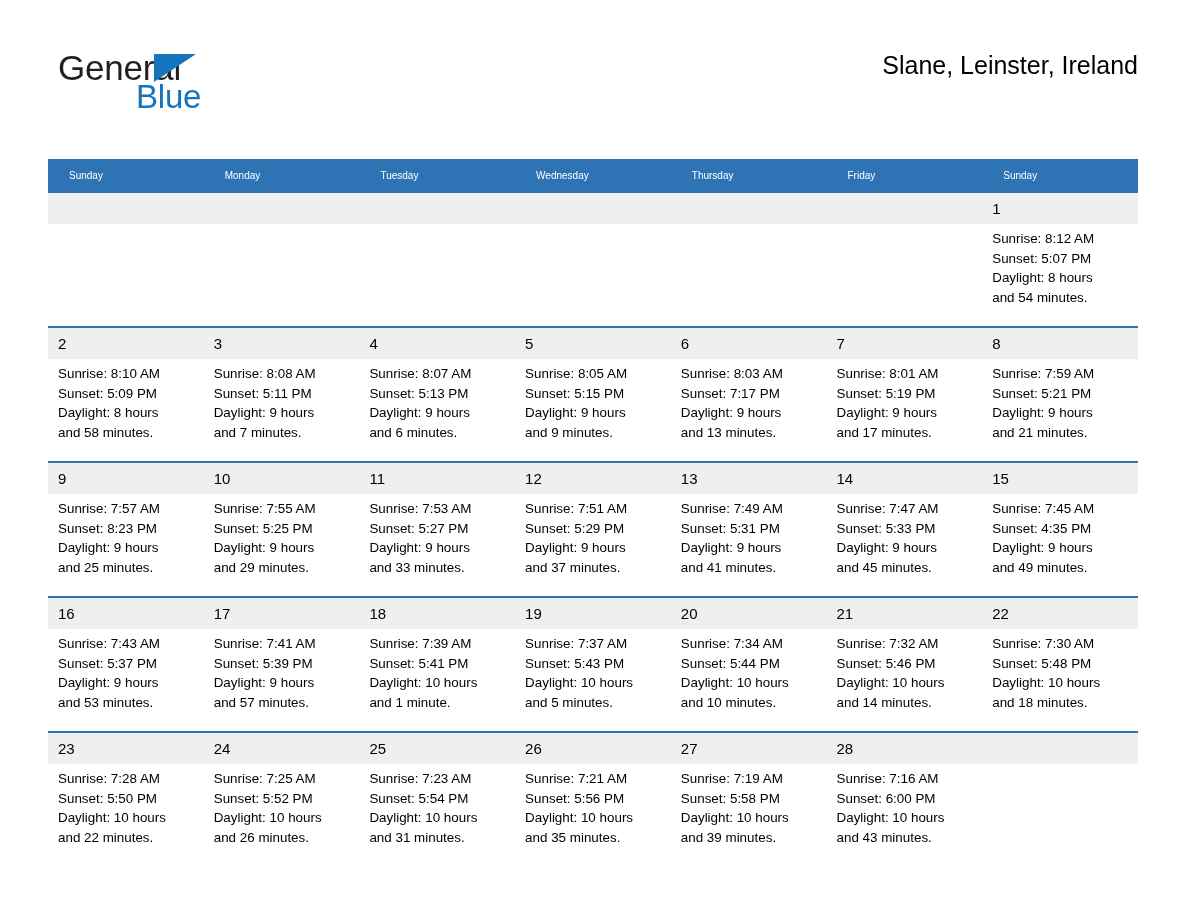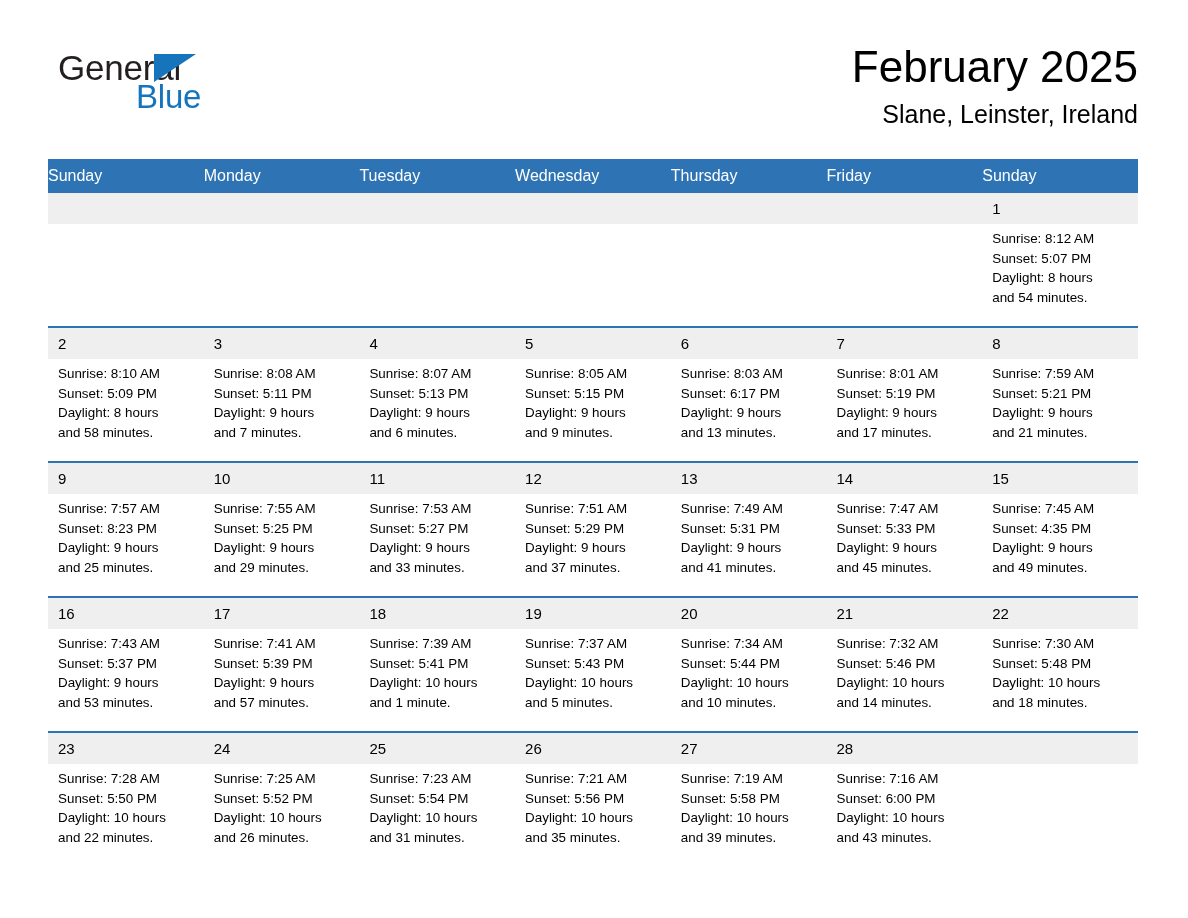--- a/index.html
+++ b/index.html
@@ -97,24 +97,24 @@
     top: 159px;
     width: 1090px;
     border-collapse: collapse;
     table-layout: fixed;
   }
   .calendar col { width: 155.71px; }
 
   .calendar thead th {
     background: #2e74b5;
     color: #ffffff;
-    font-size: 16px;
+    font-size: 10px;
     font-weight: 400;
     text-align: left;
-    padding: 6px 0 7px 0;
+    padding: 6px 0 7px 21px;
     height: 21px;
     vertical-align: middle;
     border: none;
   }
 
   .week-row td {
     vertical-align: top;
     padding: 0;
     border: none;
     border-top: 2px solid #2e74b5;
@@ -156,21 +156,20 @@
 
   <div class="header">
 
     <div class="logo">
       <span class="logo-general">General</span>
       <span class="logo-triangle"></span>
       <span class="logo-blue">Blue</span>
     </div>
 
     <div class="title-block">
-      <div class="cal-title">February 2025</div>
       <div class="cal-subtitle">Slane, Leinster, Ireland</div>
     </div>
 
   </div>
 
   <table class="calendar">
     <colgroup>
       <col>
         <col>
         <col>
@@ -313,21 +312,21 @@
                 <div>Daylight: 9 hours</div>
                 <div>and 9 minutes.</div>
               </div>
             </div>
           </td>
           <td>
             <div class="day-cell-inner">
               <span class="day-number">6</span>
               <div class="day-info">
                 <div>Sunrise: 8:03 AM</div>
-                <div>Sunset: 6:17 PM</div>
+                <div>Sunset: 7:17 PM</div>
                 <div>Daylight: 9 hours</div>
                 <div>and 13 minutes.</div>
               </div>
             </div>
           </td>
           <td>
             <div class="day-cell-inner">
               <span class="day-number">7</span>
               <div class="day-info">
                 <div>Sunrise: 8:01 AM</div>

